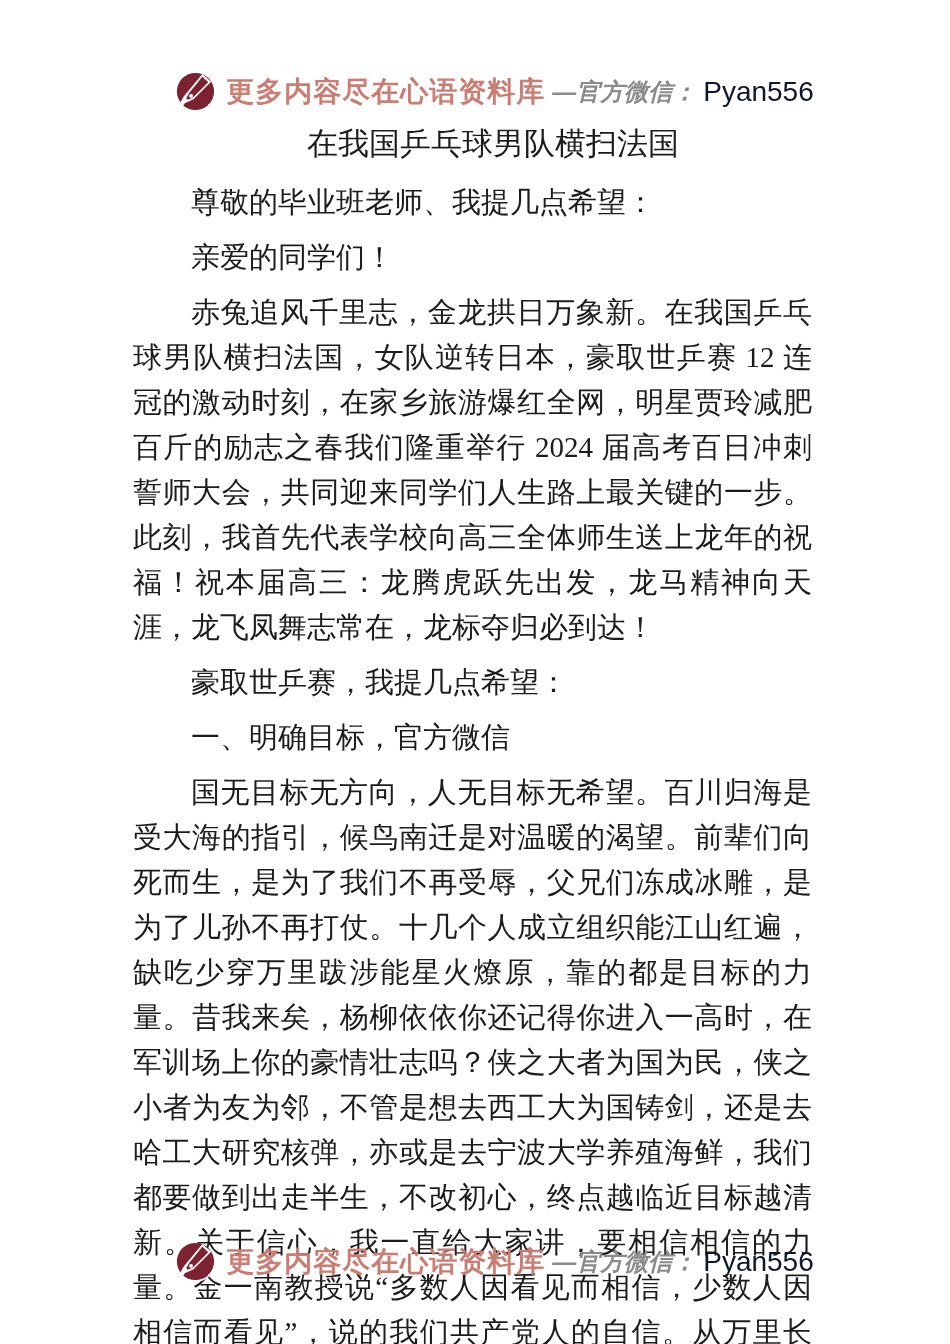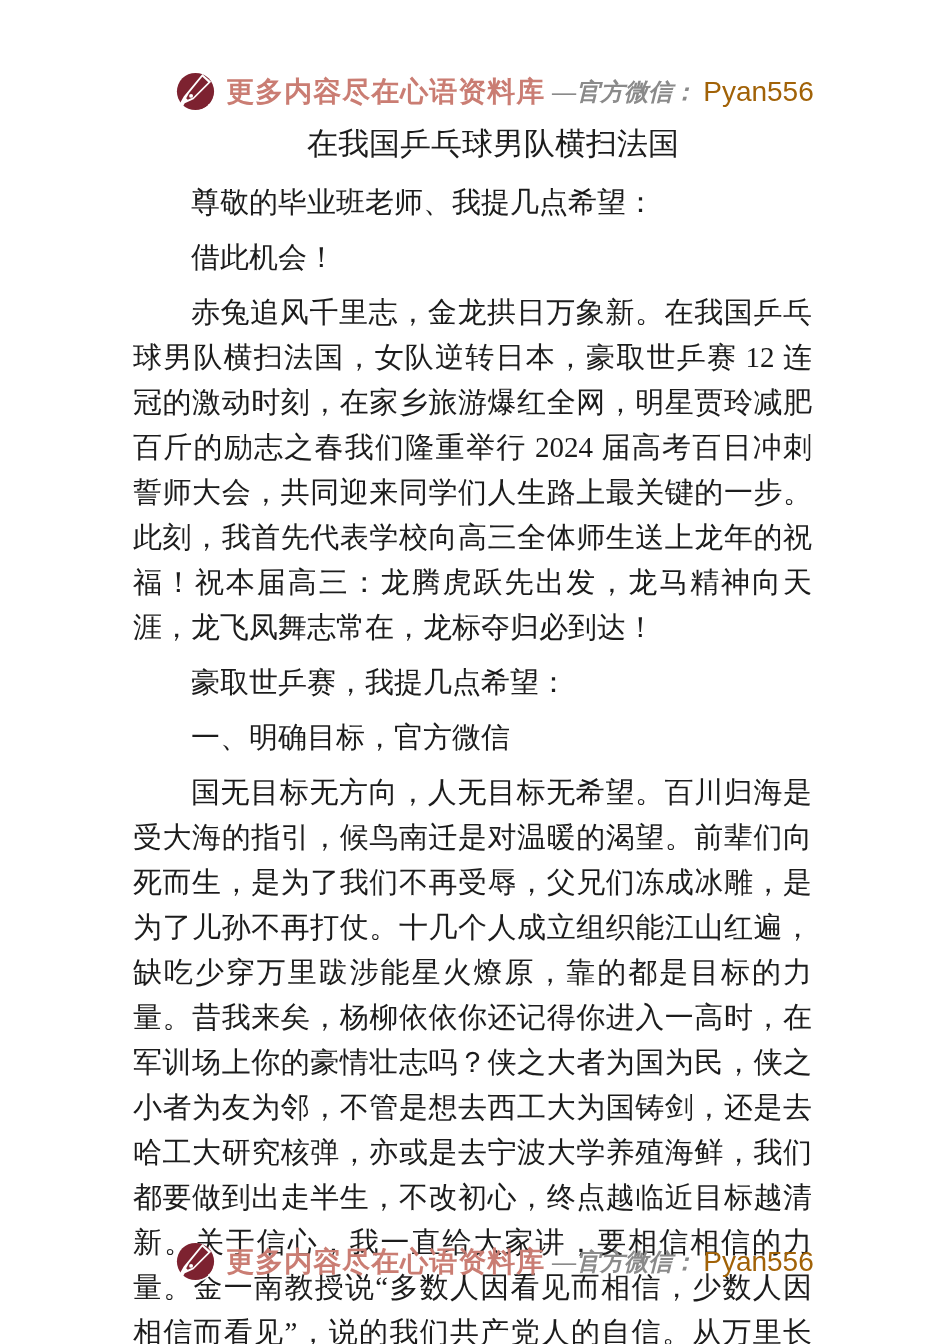--- a/index.html
+++ b/index.html
@@ -42,25 +42,25 @@
     font-weight: 700;
     letter-spacing: 1px;
     color: #ca7d73;
     font-family: "Liberation Serif", "DejaVu Serif", serif;
   }
   .wm-wechat {
     font-size: 24px;
     font-weight: 600;
     font-style: italic;
     color: #8a8a8a;
-    font-family: Liberation Serif, serif;
+    font-family: Liberation Sans, sans-serif;
   }
   .wm-id {
     font-size: 28px;
-    color: #a16207;
+    color: #0f172a;
     font-family: "Liberation Sans", "DejaVu Sans", sans-serif;
   }
 
   
   .doc-title {
     position: absolute;
     top: 121px;
     left: 0;
     width: 100%;
     margin: 0;
@@ -106,21 +106,21 @@
     </span>
     <span class="wm-brand">更多内容尽在心语资料库</span>
     <span class="wm-wechat">—官方微信：</span>
     <span class="wm-id">Pyan556</span>
   </div>
 
   <h1 class="doc-title">在我国乒乓球男队横扫法国</h1>
 
   <div class="content">
     <p>尊敬的毕业班老师、我提几点希望：</p>
-    <p>借此机会！</p>
+    <p>亲爱的同学们！</p>
     <p>赤兔追风千里志，金龙拱日万象新。在我国乒乓球男队横扫法国，女队逆转日本，豪取世乒赛 12 连冠的激动时刻，在家乡旅游爆红全网，明星贾玲减肥百斤的励志之春我们隆重举行 2024 届高考百日冲刺誓师大会，共同迎来同学们人生路上最关键的一步。此刻，我首先代表学校向高三全体师生送上龙年的祝福！祝本届高三：龙腾虎跃先出发，龙马精神向天涯，龙飞凤舞志常在，龙标夺归必到达！</p>
     <p>豪取世乒赛，我提几点希望：</p>
     <p>一、明确目标，官方微信</p>
     <p>国无目标无方向，人无目标无希望。百川归海是受大海的指引，候鸟南迁是对温暖的渴望。前辈们向死而生，是为了我们不再受辱，父兄们冻成冰雕，是为了儿孙不再打仗。十几个人成立组织能江山红遍，缺吃少穿万里跋涉能星火燎原，靠的都是目标的力量。昔我来矣，杨柳依依你还记得你进入一高时，在军训场上你的豪情壮志吗？侠之大者为国为民，侠之小者为友为邻，不管是想去西工大为国铸剑，还是去哈工大研究核弹，亦或是去宁波大学养殖海鲜，我们都要做到出走半生，不改初心，终点越临近目标越清新。关于信心，我一直给大家讲，要相信相信的力量。金一南教授说“多数人因看见而相信，少数人因相信而看见”，说的我们共产党人的自信。从万里长征抗美</p>
   </div>
 
   <div class="watermark footer">
     <span class="wm-logo">
       <svg viewBox="0 0 48 48" width="47" height="47" aria-hidden="true">
         <circle cx="24" cy="24" r="19" fill="#7d2230"></circle>

